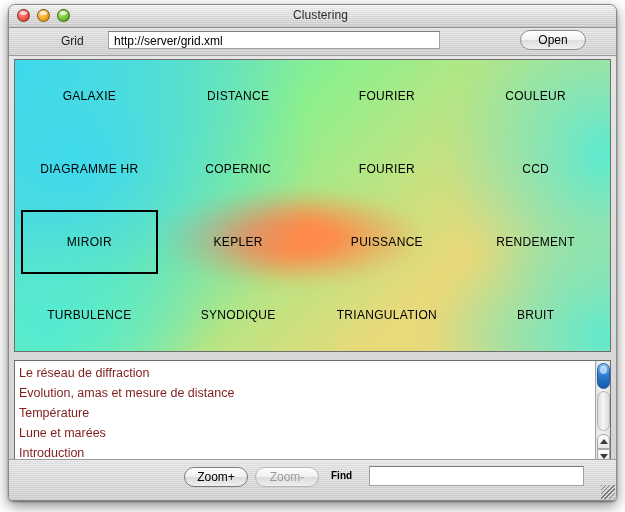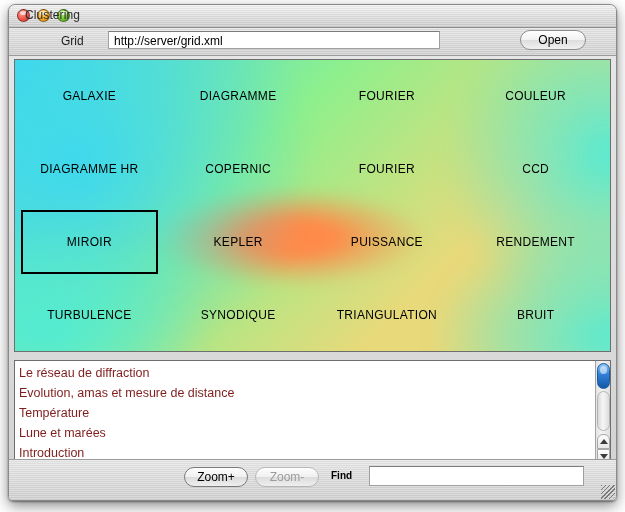--- a/index.html
+++ b/index.html
@@ -65,21 +65,21 @@
     border-radius: 50%;
     background: rgba(255,255,255,0.65);
   }
   .light.close  { background: radial-gradient(circle at 35% 30%, #ff9a92 0%, #f4554a 55%, #c32c24 100%); }
   .light.min    { background: radial-gradient(circle at 35% 30%, #ffd98a 0%, #f5a623 55%, #c47a10 100%); }
   .light.zoom   { background: radial-gradient(circle at 35% 30%, #bdf08a 0%, #72c52e 55%, #48901a 100%); }
 
   #window-title {
     position: absolute;
     left: 0; right: 0; top: 3px;
-    text-align: left;
+    text-align: center;
     font-size: 12px;
     color: #2b2b2b;
     letter-spacing: 0.1px;
     padding-left: 16px;
   }
 
   
   #urlbar {
     position: relative;
     height: 27px;
@@ -346,21 +346,21 @@
       <div class="blob" style="left: -30%; top: -40%; width: 80%; height: 150%; background: radial-gradient(closest-side, rgb(62, 216, 238) 0%, rgba(62, 216, 238, 0.45) 55%, rgba(62, 216, 238, 0) 100%); filter: blur(9px);"></div>
     <div class="blob" style="left: 72%; top: -25%; width: 55%; height: 115%; background: radial-gradient(closest-side, rgba(80, 235, 215, 0.95) 0%, rgba(80, 235, 215, 0.45) 58%, rgba(80, 235, 215, 0) 100%); filter: blur(10px);"></div>
         <div class="blob" style="left: -22%; top: 55%; width: 55%; height: 75%; background: radial-gradient(closest-side, rgba(80, 235, 215, 0.95) 0%, rgba(80, 235, 215, 0.45) 58%, rgba(80, 235, 215, 0) 100%); filter: blur(10px);"></div>
         <div class="blob" style="left: 70%; top: 55%; width: 60%; height: 80%; background: radial-gradient(closest-side, rgba(80, 235, 215, 0.95) 0%, rgba(80, 235, 215, 0.45) 58%, rgba(80, 235, 215, 0) 100%); filter: blur(10px);"></div>
       </div>
     <div id="cells">
         <div class="cell">
           <span>GALAXIE</span>
         </div>
         <div class="cell">
-          <span>DIAGRAMME</span>
+          <span>DISTANCE</span>
         </div>
         <div class="cell">
           <span>FOURIER</span>
         </div>
         <div class="cell">
           <span>COULEUR</span>
         </div>
         <div class="cell">
           <span>DIAGRAMME HR</span>
         </div>

